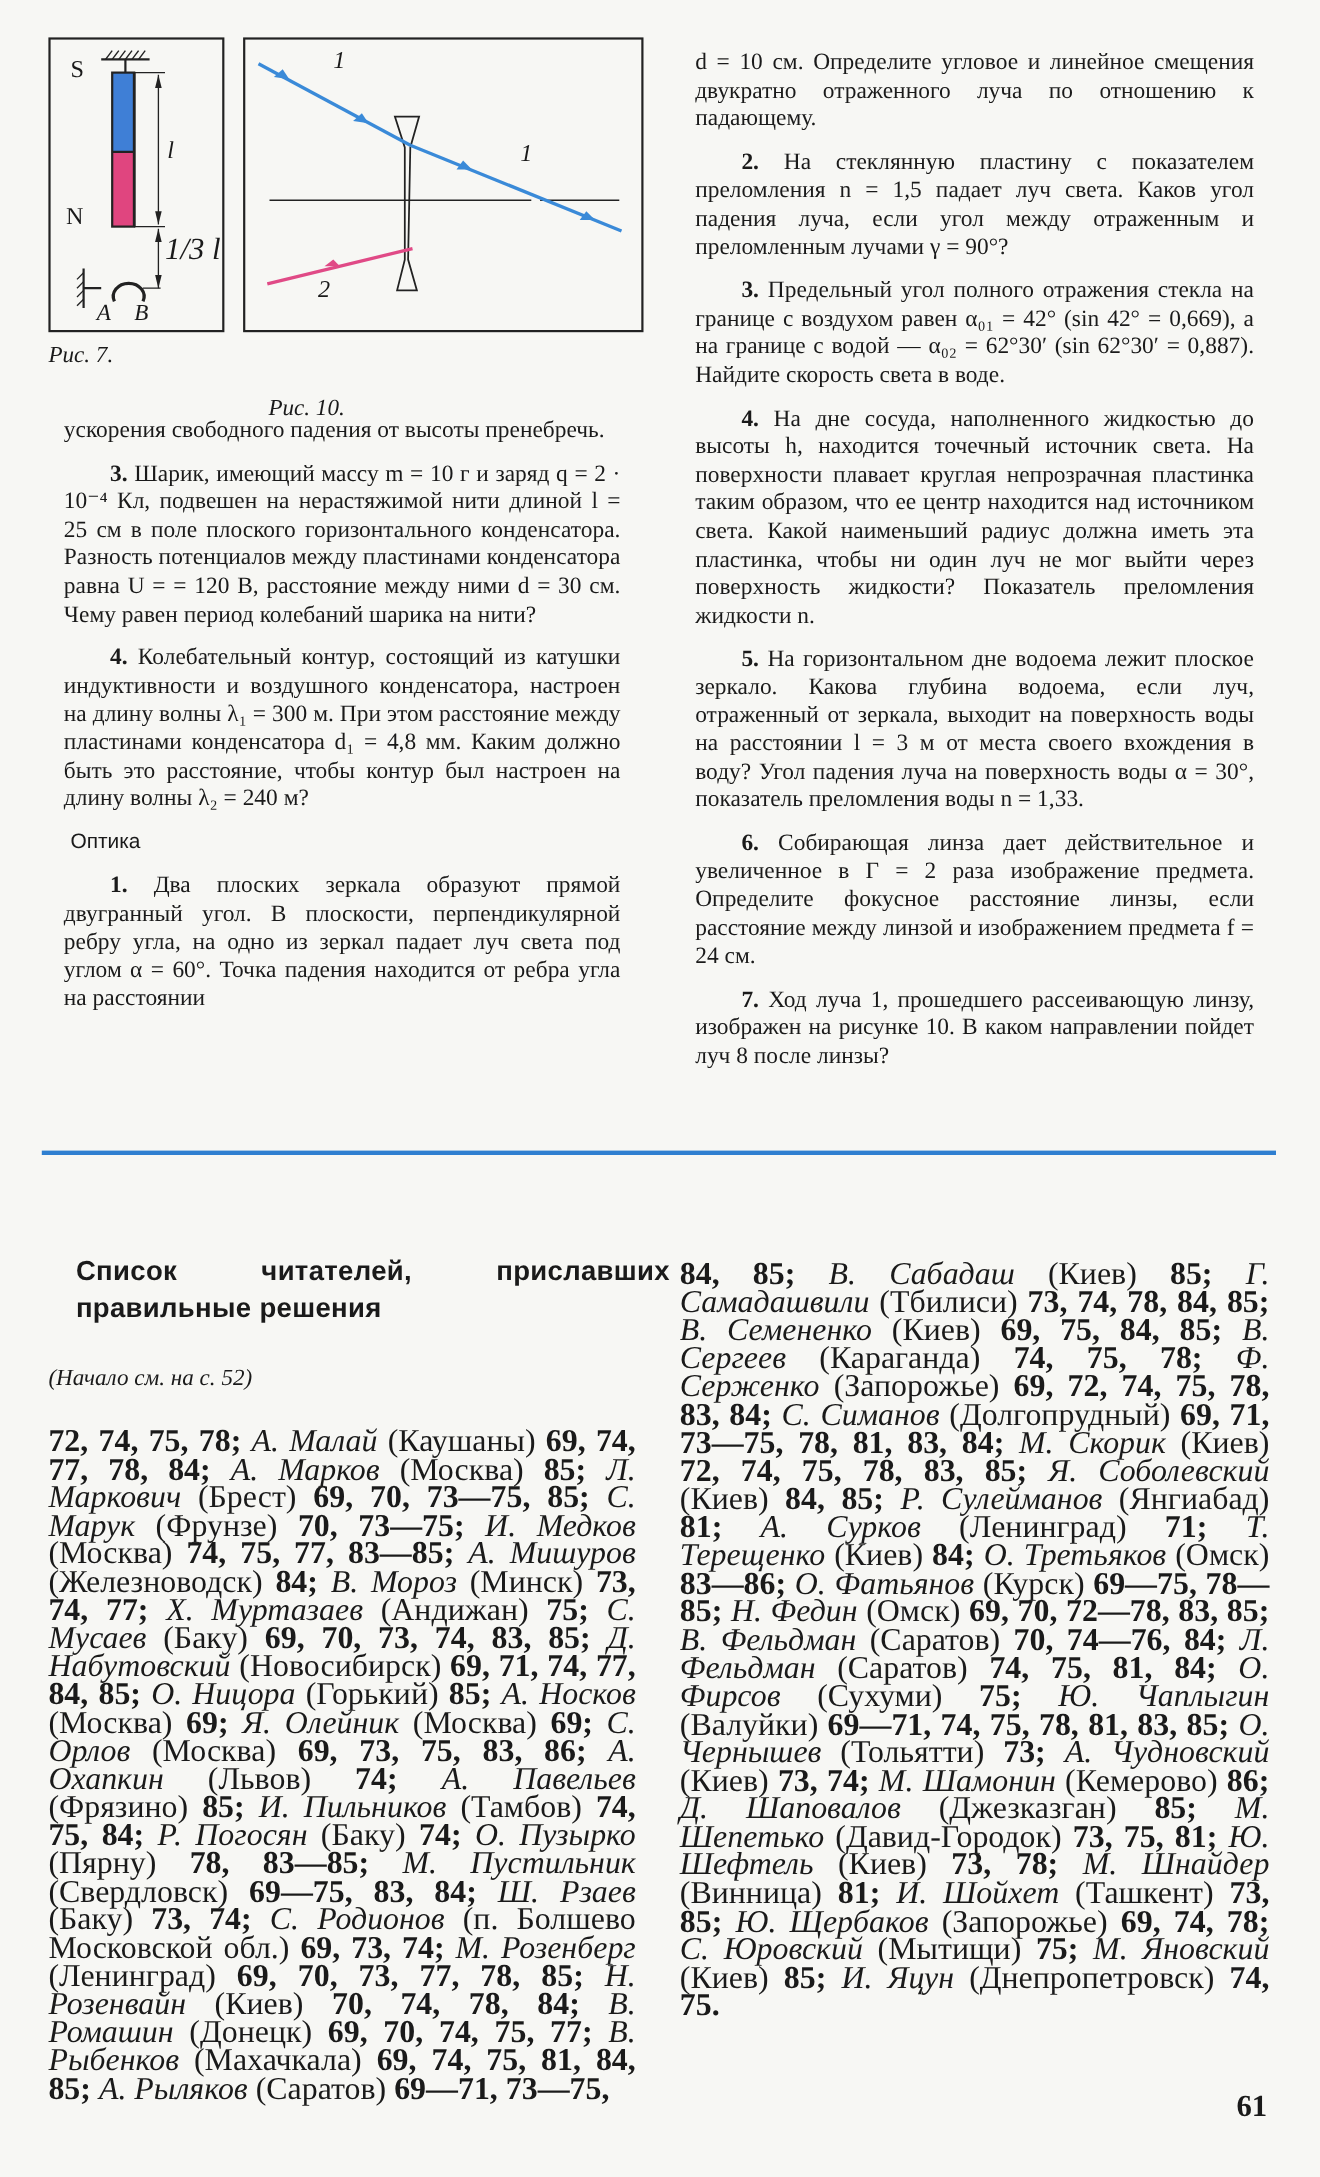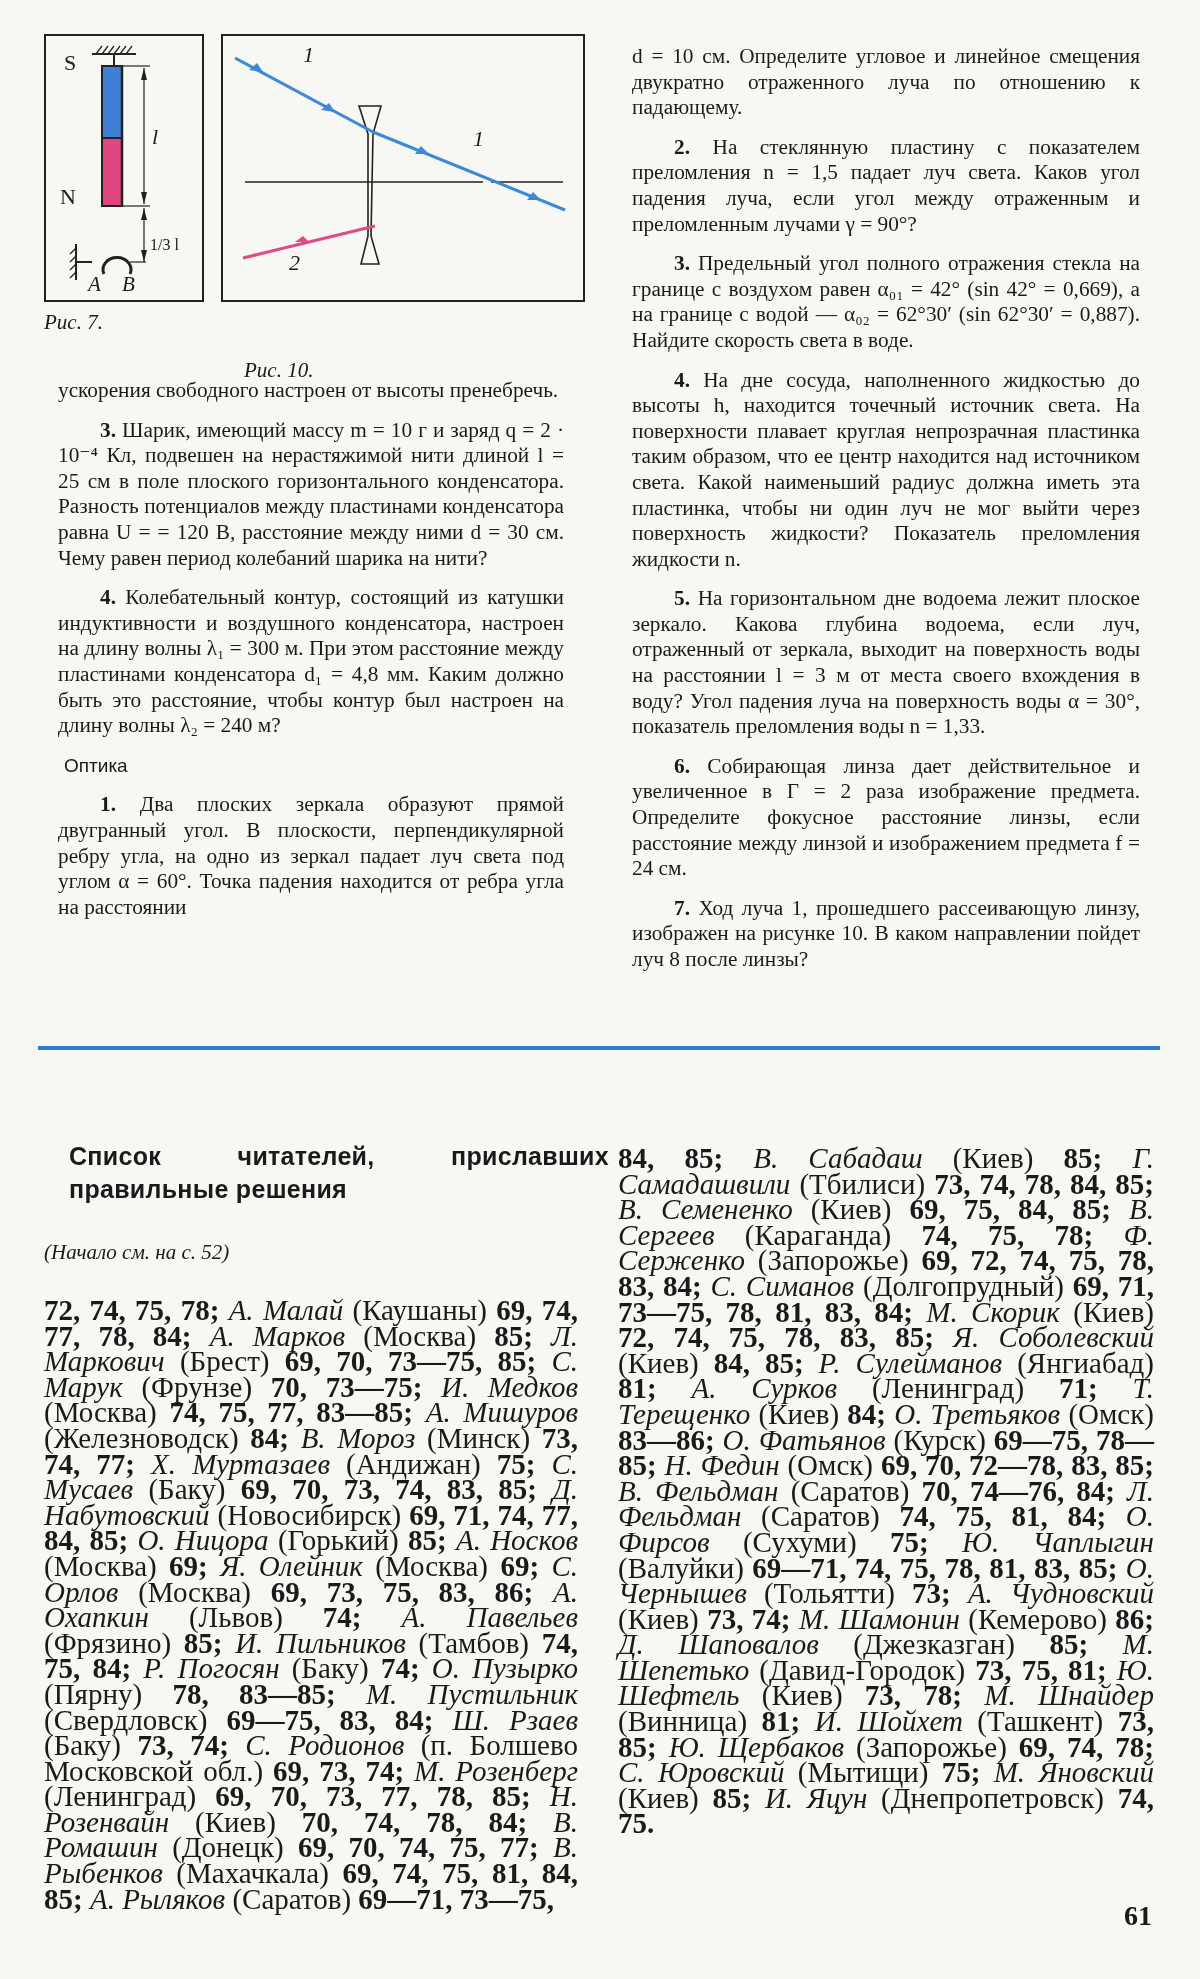--- a/index.html
+++ b/index.html
@@ -64,21 +64,21 @@
       <line x1="30" y1="228" x2="24" y2="234"></line>
         <line x1="30" y1="236" x2="24" y2="242"></line>
     </g>
     <line x1="30" y1="226" x2="46" y2="226" stroke="#222" stroke-width="2"></line>
     <path d="M 58 238 A 14 12 0 1 1 84 238" fill="none" stroke="#222" stroke-width="3"></path>
     <line x1="84" y1="226" x2="100" y2="226" stroke="#222" stroke-width="1.2"></line>
   </svg>
   <span style="position:absolute; left:18px; top:14px; font-size:22px;">S</span>
   <span style="position:absolute; left:14px; top:148px; font-size:22px;">N</span>
   <span style="position:absolute; left:106px; top:88px; font-size:22px; font-style:italic;">l</span>
-  <span style="position:absolute; left:104px; top:200px; font-size:16px; ">1/3 l</span>
+  <span style="position:absolute; left:104px; top:175px; font-size:28px; font-style:italic;">1/3 l</span>
   <span style="position:absolute; left:42px; top:236px; font-size:21px; font-style:italic;">A</span>
   <span style="position:absolute; left:76px; top:236px; font-size:21px; font-style:italic;">B</span>
 </div>
 <div class="caption" style="left:44px; top:310px;">Рис. 7.</div>
 
 <div class="fig" style="left:221px; top:34px; width:360px; height:264px;">
   <svg width="360" height="264" viewBox="0 0 360 264">
 
     <line x1="22" y1="146" x2="260" y2="146" stroke="#222" stroke-width="1.3"></line>
     <line x1="268" y1="146" x2="340" y2="146" stroke="#222" stroke-width="1.3"></line>
@@ -95,21 +95,21 @@
     <line x1="20" y1="222" x2="152" y2="190" stroke="#e04a86" stroke-width="3"></line>
     <polygon points="86,206 72,206 80,200" fill="#e04a86"></polygon>
   </svg>
   <span style="position:absolute; left:80px; top:6px; font-size:22px; font-style:italic;">1</span>
   <span style="position:absolute; left:250px; top:90px; font-size:22px; font-style:italic;">1</span>
   <span style="position:absolute; left:66px; top:214px; font-size:22px; font-style:italic;">2</span>
 </div>
 <div class="caption" style="left:244px; top:310px;margin-top:48px;">Рис. 10.</div>
 
 <div class="col" style="left:44px; top:364px; width:534px;">
-  <p>ускорения свободного настроен от высоты пренебречь.</p>
+  <p>ускорения свободного падения от высоты пренебречь.</p>
   <p class="ind"><span class="num">3.</span><span> Шарик, имеющий массу m = 10 г и заряд q = 2 · 10⁻⁴ Кл, подвешен на нерастяжимой нити длиной l = 25 см в поле плоского горизонтального конденсатора. Разность потенциалов между пластинами конденсатора равна U = = 120 В, расстояние между ними d = 30 см. Чему равен период колебаний шарика на нити?</span></p>
   <p class="ind"><span class="num">4.</span><span> Колебательный контур, состоящий из катушки индуктивности и воздушного конденсатора, настроен на длину волны λ₁ = 300 м. При этом расстояние между пластинами конденсатора d₁ = 4,8 мм. Каким должно быть это расстояние, чтобы контур был настроен на длину волны λ₂ = 240 м?</span></p>
   <div class="section-title">Оптика</div>
   <p class="ind"><span class="num">1.</span><span> Два плоских зеркала образуют прямой двугранный угол. В плоскости, перпендикулярной ребру угла, на одно из зеркал падает луч света под углом α = 60°. Точка падения находится от ребра угла на расстоянии</span></p>
 </div>
 
 <div class="col" style="left:618px; top:30px; width:536px;">
   <p>d = 10 см. Определите угловое и линейное смещения двукратно отраженного луча по отношению к падающему.</p>
   <p class="ind"><span class="num">2.</span><span> На стеклянную пластину с показателем преломления n = 1,5 падает луч света. Каков угол падения луча, если угол между отраженным и преломленным лучами γ = 90°?</span></p>
   <p class="ind"><span class="num">3.</span><span> Предельный угол полного отражения стекла на границе с воздухом равен α₀₁ = 42° (sin 42° = 0,669), а на границе с водой — α₀₂ = 62°30′ (sin 62°30′ = 0,887). Найдите скорость света в воде.</span></p>

